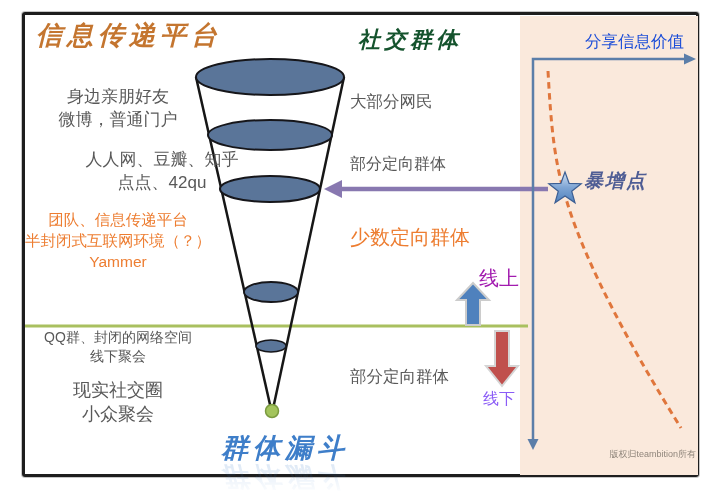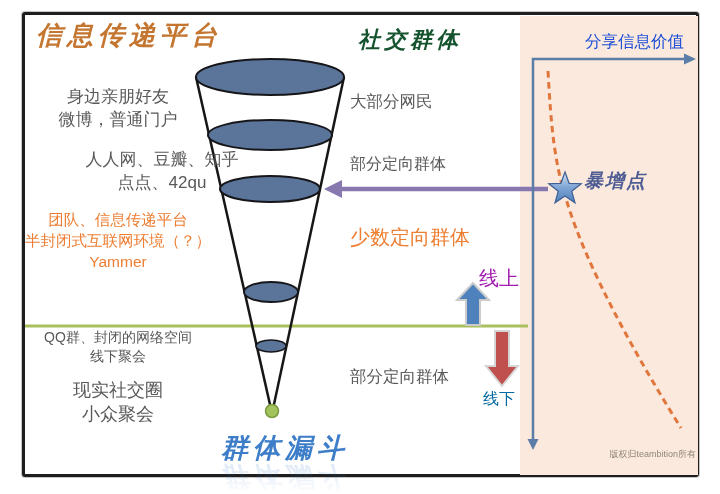--- a/index.html
+++ b/index.html
@@ -30,21 +30,21 @@
   .b2{top:149px;font-size:17px;padding-left:44px;}
   .b3{top:210px;font-size:15.5px;}
   .b4{top:304px;font-size:14px;margin-top:24px;}
   .b5{top:378px;font-size:18px;}
   .m1{top:91px;font-size:16.5px;}
   .m2{top:154px;font-size:16px;}
   .m3{top:224px;font-size:20px;}
   .m4{top:307px;font-size:16px;}
   .m5{top:366px;font-size:16.5px;}
   .online-label{left:479px;top:265px;font-size:20px;color:#a21caf;}
-  .offline-label{left:483px;top:389px;font-size:16px;color:#0369a1;}
+  .offline-label{left:483px;top:389px;font-size:16px;color:#8b5cf6;}
   .burst-label{left:584px;top:168px;font-size:19px;color:#4f5d94;letter-spacing:2px;}
   .caption-wrap{position:absolute;left:205px;top:430px;width:160px;text-align:center;}
   .caption{font-size:27px;letter-spacing:5px;color:#3e7ec9;}
   .caption-reflection{
     font-size:27px;letter-spacing:5px;color:#3e7ec9;opacity:.22;
     transform:scaleY(-1);margin-top:-7px;
     -webkit-mask-image:linear-gradient(to bottom,rgba(0,0,0,0),rgba(0,0,0,.9));
     mask-image:linear-gradient(to bottom,rgba(0,0,0,0),rgba(0,0,0,.9));
   }
   .copyright{left:556px;top:448px;width:140px;text-align:right;font-size:9px;color:#90867c;}

